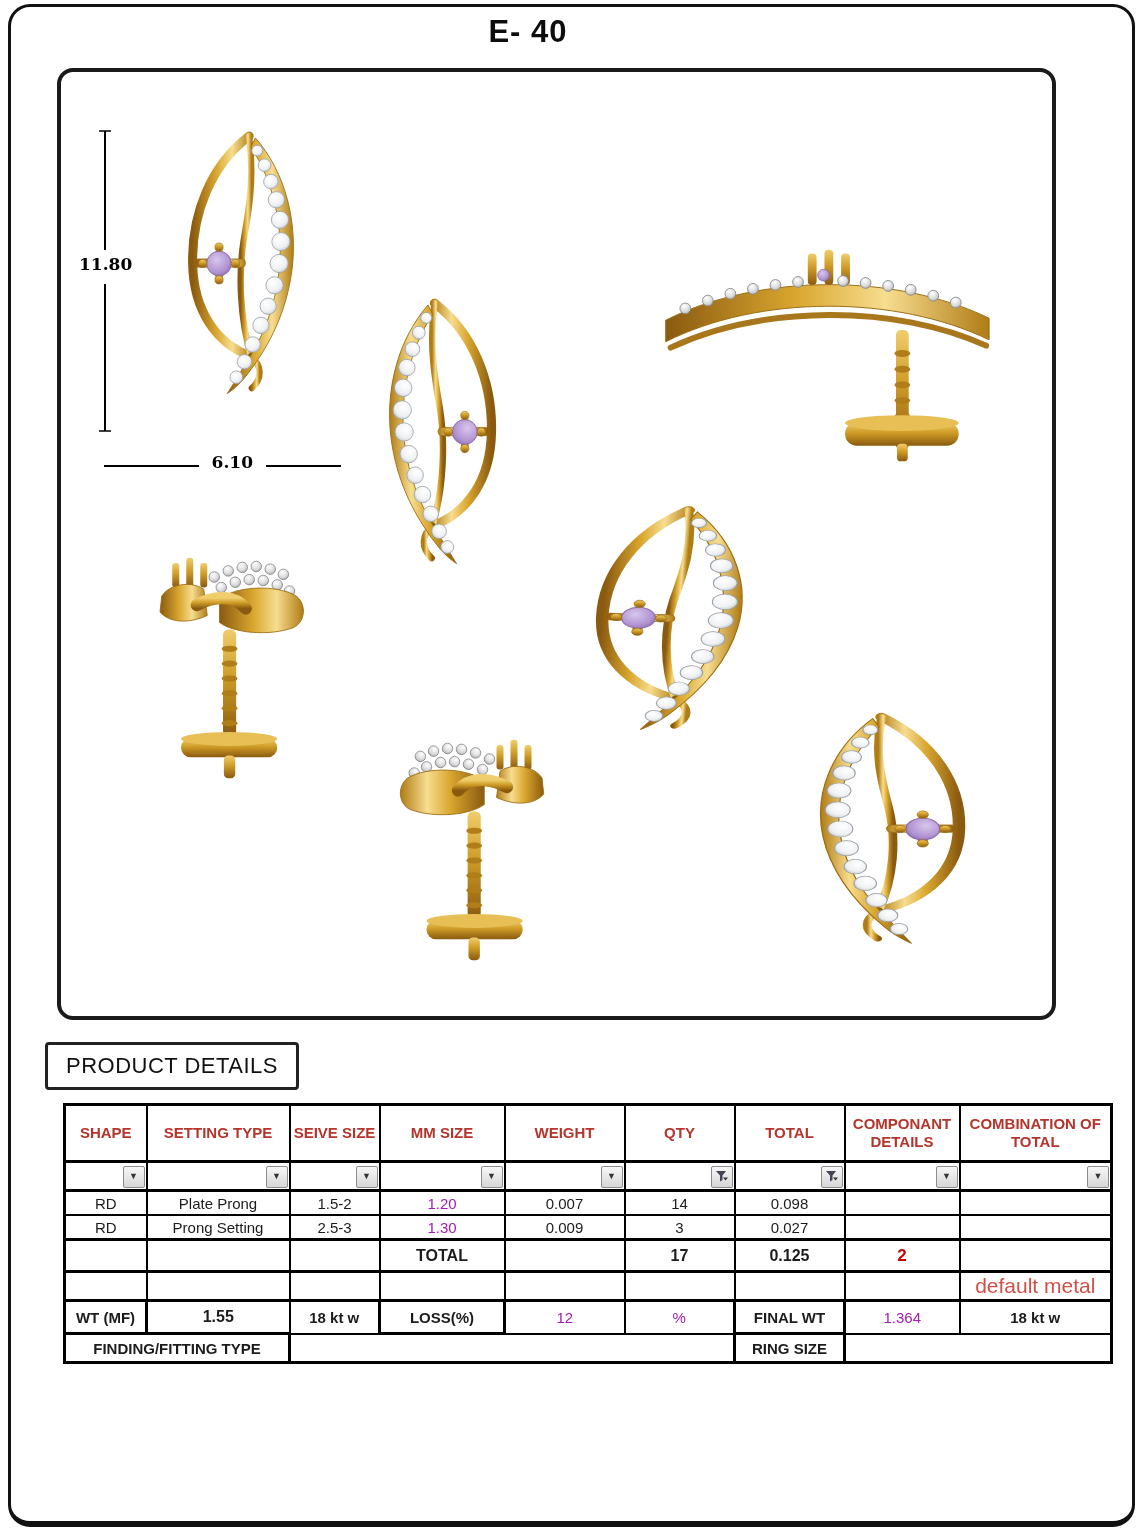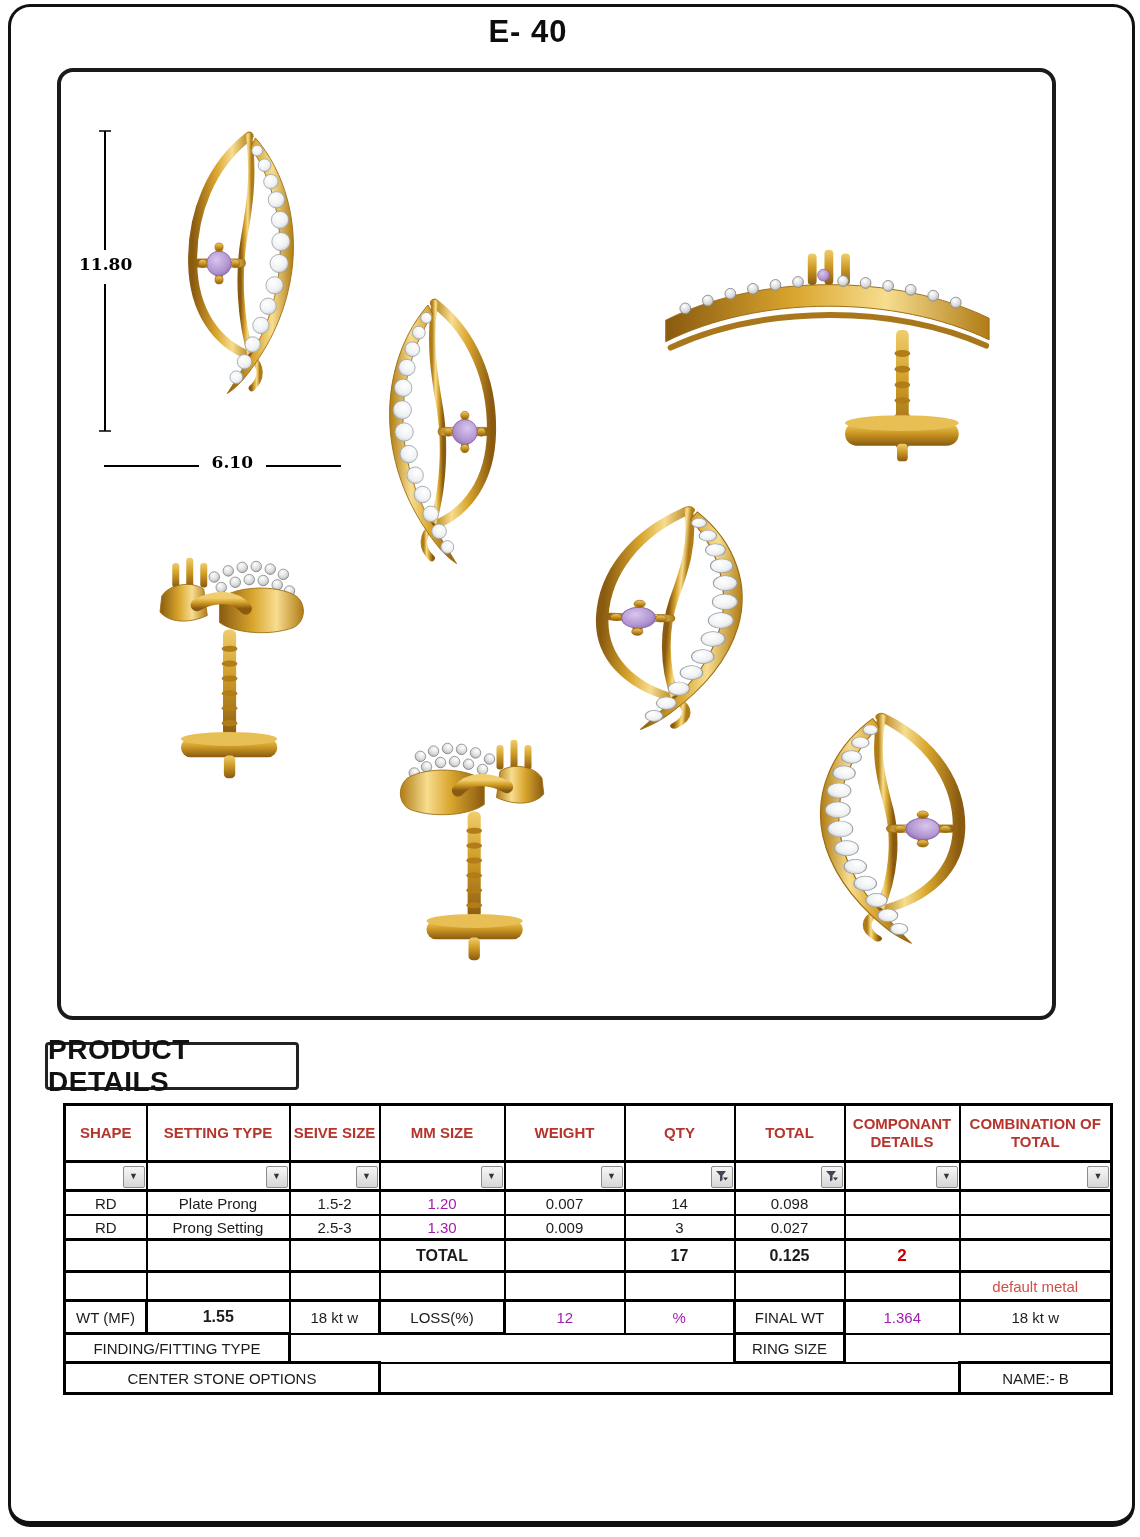--- a/index.html
+++ b/index.html
@@ -15,41 +15,41 @@
     border:4px solid #1a1a1a;border-radius:16px;background:#fff;}
   .image-box svg{position:absolute;left:0;top:0;}
 
   .dim-label{position:absolute;font-family:"DejaVu Serif",serif;font-weight:bold;
     font-size:17px;color:#000;background:#fff;padding:0 2px;}
   .dim-h{left:16px;top:182px;width:58px;}
   .dim-w{left:138px;top:380px;width:52px;text-align:right;}
 
   .pd-badge{position:absolute;left:45px;top:1042px;width:248px;height:42px;
     border:3px solid #222;border-radius:4px;display:flex;align-items:center;justify-content:center;
-    font-size:28px;font-weight:bold;color:#111;letter-spacing:.5px;background:#fff;}
+    font-size:22px;font-weight:normal;color:#111;letter-spacing:.5px;background:#fff;}
 
   table.spec{position:absolute;left:40px;top:1103px;border-collapse:collapse;table-layout:fixed;
     width:1047px;font-size:15px;color:#1c1c1c;background:#fff;}
   table.spec td{border:2px solid #000;text-align:center;vertical-align:middle;padding:0 2px;overflow:hidden;}
   table.spec{border:3px solid #000;margin-left:23px;}
   tr.hdr td{color:#b5342c;font-weight:bold;font-size:15px;line-height:1.2;height:54px;border-bottom-width:3px;}
   tr.flt td{height:24px;padding:1px 1px;border-bottom-width:3px;}
   tr.d1 td{height:22px;border-bottom-width:1px;}
   tr.d2 td{height:22px;}
   tr.tot td{height:29px;border-top-width:3px;}
   tr.dm td{height:26px;border-top-width:3px;}
   tr.wt td{height:30px;border-top-width:3px;}
   tr.fnd td{height:26px;}
   tr.cso td{height:28px;}
   td.box{border:3px solid #000 !important;}
   .strong{font-weight:bold;font-size:16px;}
-  .lbl{font-weight:normal;font-size:15px;}
+  .lbl{font-weight:bold;font-size:15px;}
   .muted{color:#a21caf;font-weight:normal;}
   .red{color:#c00000;font-weight:bold;font-size:17px;}
-  .redtxt{color:#d05048;font-size:15px;}
+  .redtxt{color:#d05048;font-size:21px;}
   td.left{text-align:left;padding-left:6px;}
 
   .fbtn{float:right;width:20px;height:20px;margin-top:1px;
     background:linear-gradient(#f7f7f7,#d6d6d6);border:1px solid #8d8d8d;border-radius:2px;
     display:flex;align-items:center;justify-content:center;font-size:9px;color:#333;line-height:1;cursor:pointer;}
   .fbtn svg{display:block;}
 </style>
 </head>
 <body>
 
@@ -352,19 +352,14 @@
     <td class="lbl">18 kt w</td>
   </tr>
 
   <tr class="fnd">
     <td class="box lbl left" colspan="2">FINDING/FITTING TYPE</td>
     <td colspan="4"></td>
     <td class="box lbl">RING SIZE</td>
     <td colspan="2"></td>
   </tr>
 
-  <tr class="cso">
-    <td class="box lbl left" colspan="3">CENTER STONE OPTIONS</td>
-    <td colspan="5"></td>
-    <td class="box left">NAME:- B</td>
-  </tr>
 </tbody>
   </table>
 
 </body></html>

